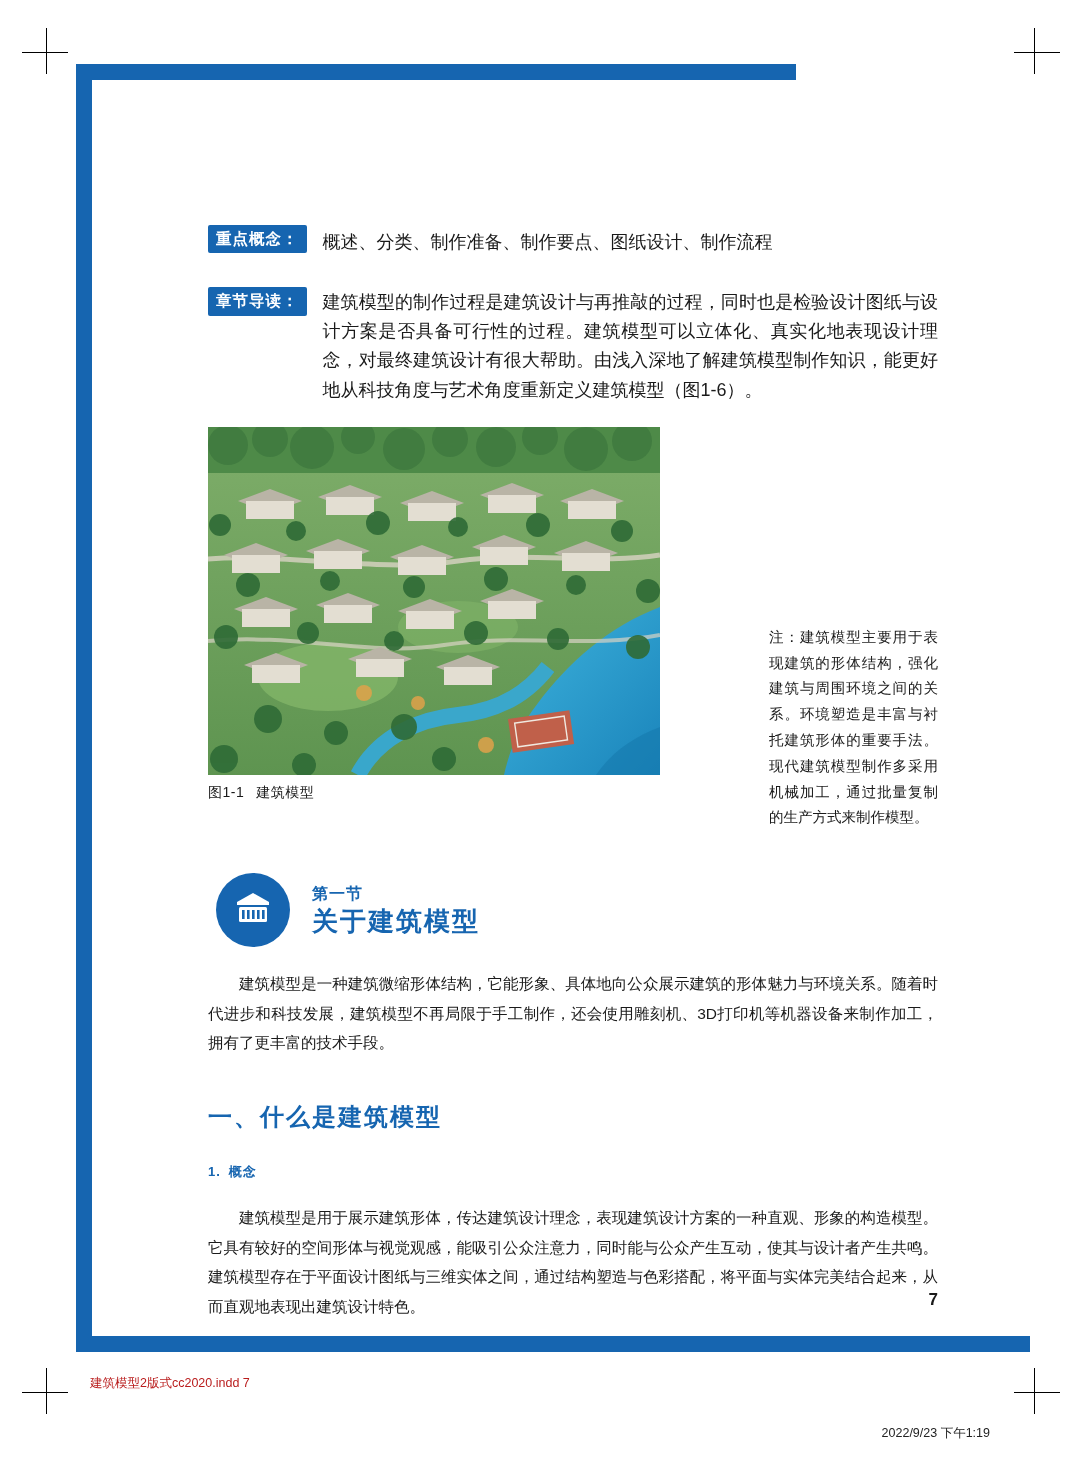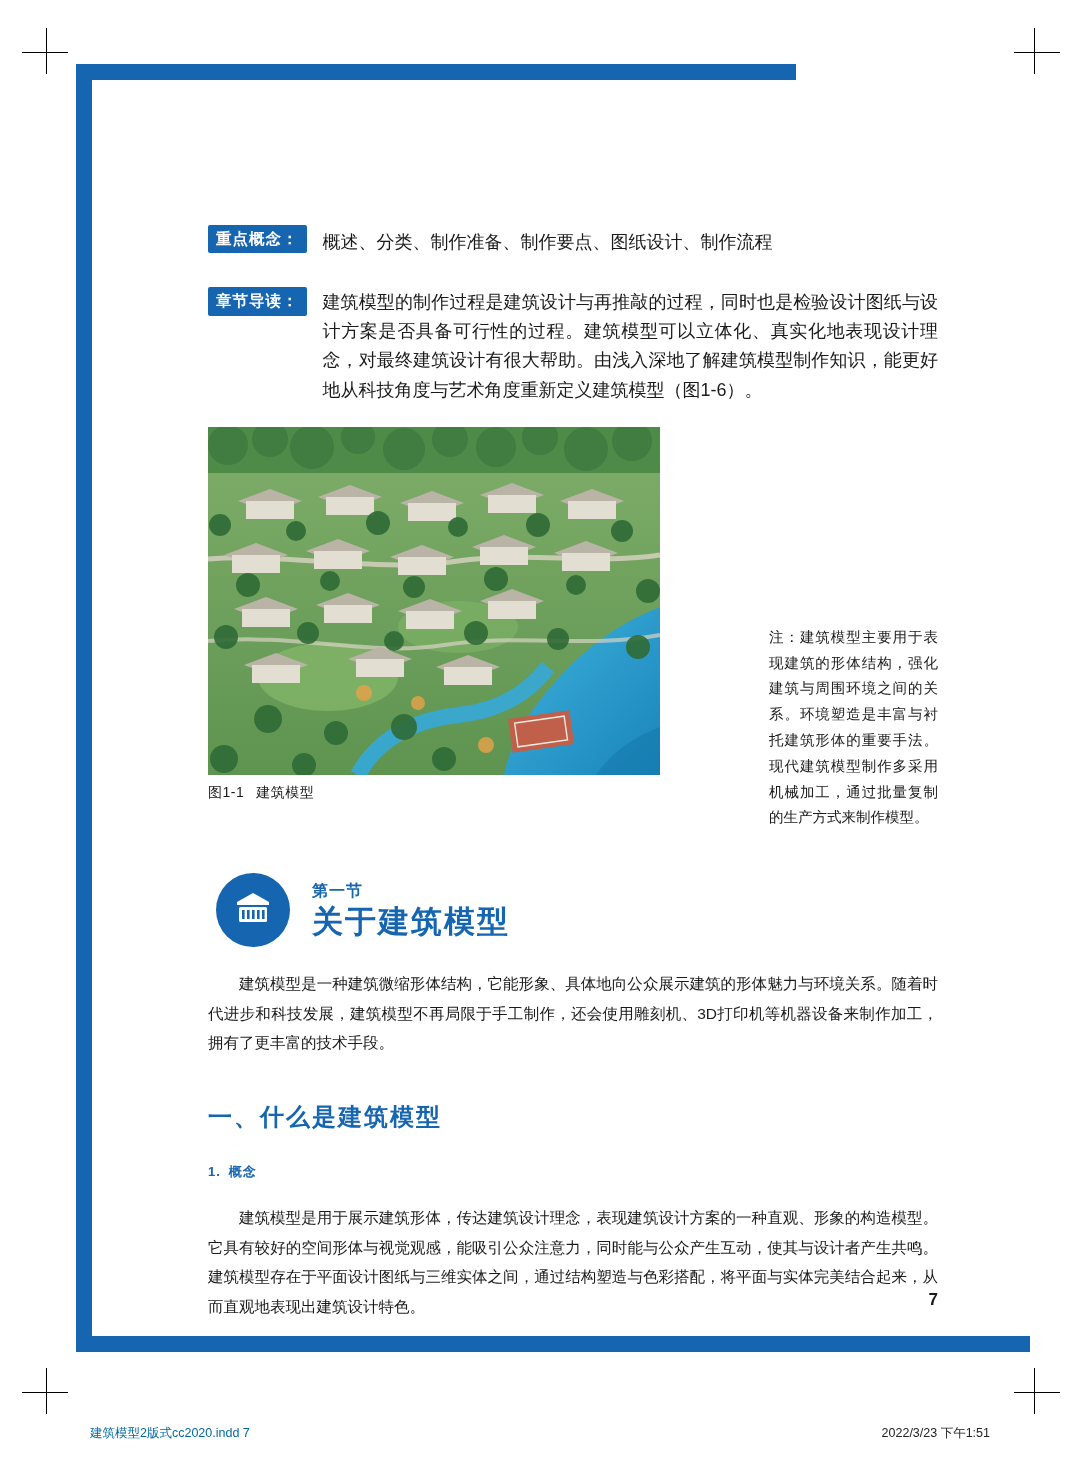--- a/index.html
+++ b/index.html
@@ -164,21 +164,21 @@
     padding-left: 22px;
   }
   .sec-num {
     font-size: 16px;
     font-weight: bold;
     color: #1665b0;
     line-height: 1.25;
     letter-spacing: 1px;
   }
   .sec-title {
-    font-size: 31px;
+    font-size: 26px;
     font-weight: bold;
     color: #1665b0;
     line-height: 1.2;
     letter-spacing: 2px;
     margin-top: 2px;
   }
 
   
   p.body {
     font-size: 15.5px;
@@ -211,23 +211,23 @@
     top: 1290px;
     font-size: 17px;
     font-weight: bold;
     color: #1a1a1a;
   }
 
   
   .footer-left {
     position: absolute;
     left: 90px;
-    top: 1425px;
+    top: 1375px;
     font-size: 12.5px;
-    color: #0369a1;
+    color: #b91c1c;
   }
   .footer-right {
     position: absolute;
     right: 90px;
     top: 1425px;
     font-size: 12.5px;
     color: #222;
   }
 </style>
 </head>
@@ -453,14 +453,14 @@
     <h3 class="h-level2">
       <span class="num">1.</span><span>概念</span>
     </h3>
 
     <p class="body">建筑模型是用于展示建筑形体，传达建筑设计理念，表现建筑设计方案的一种直观、形象的构造模型。它具有较好的空间形体与视觉观感，能吸引公众注意力，同时能与公众产生互动，使其与设计者产生共鸣。建筑模型存在于平面设计图纸与三维实体之间，通过结构塑造与色彩搭配，将平面与实体完美结合起来，从而直观地表现出建筑设计特色。</p>
   </div>
 
   <div class="page-no">7</div>
 
   <div class="footer-left">建筑模型2版式cc2020.indd   7</div>
-  <div class="footer-right">2022/3/23   下午1:51</div>
+  <div class="footer-right">2022/9/23   下午1:19</div>
 </div>
 
 </body></html>

